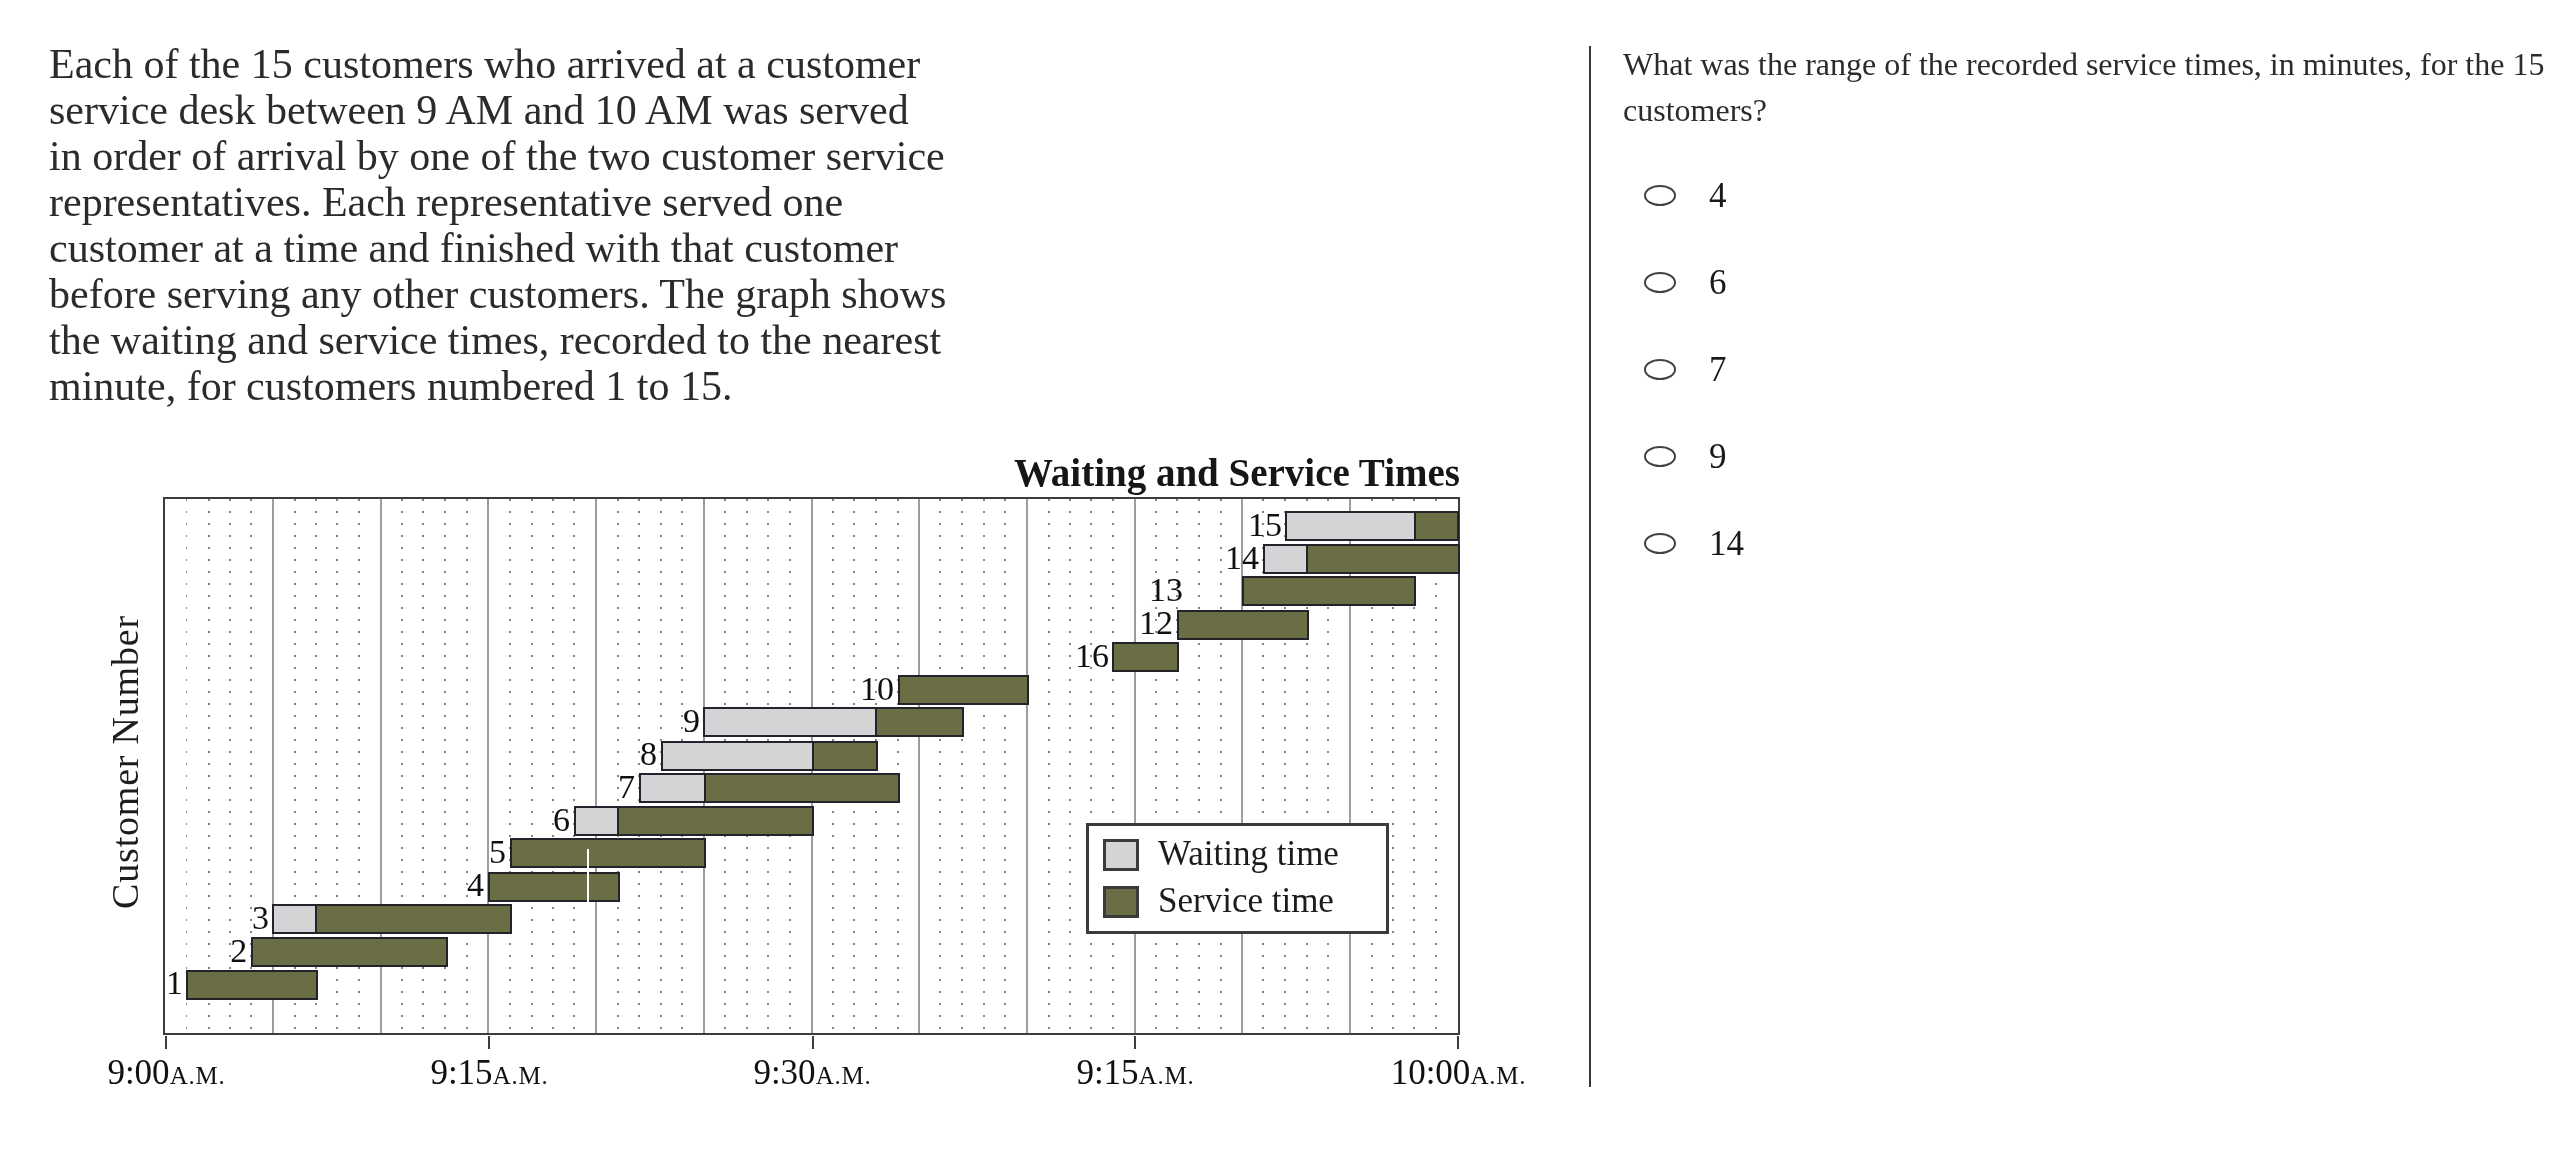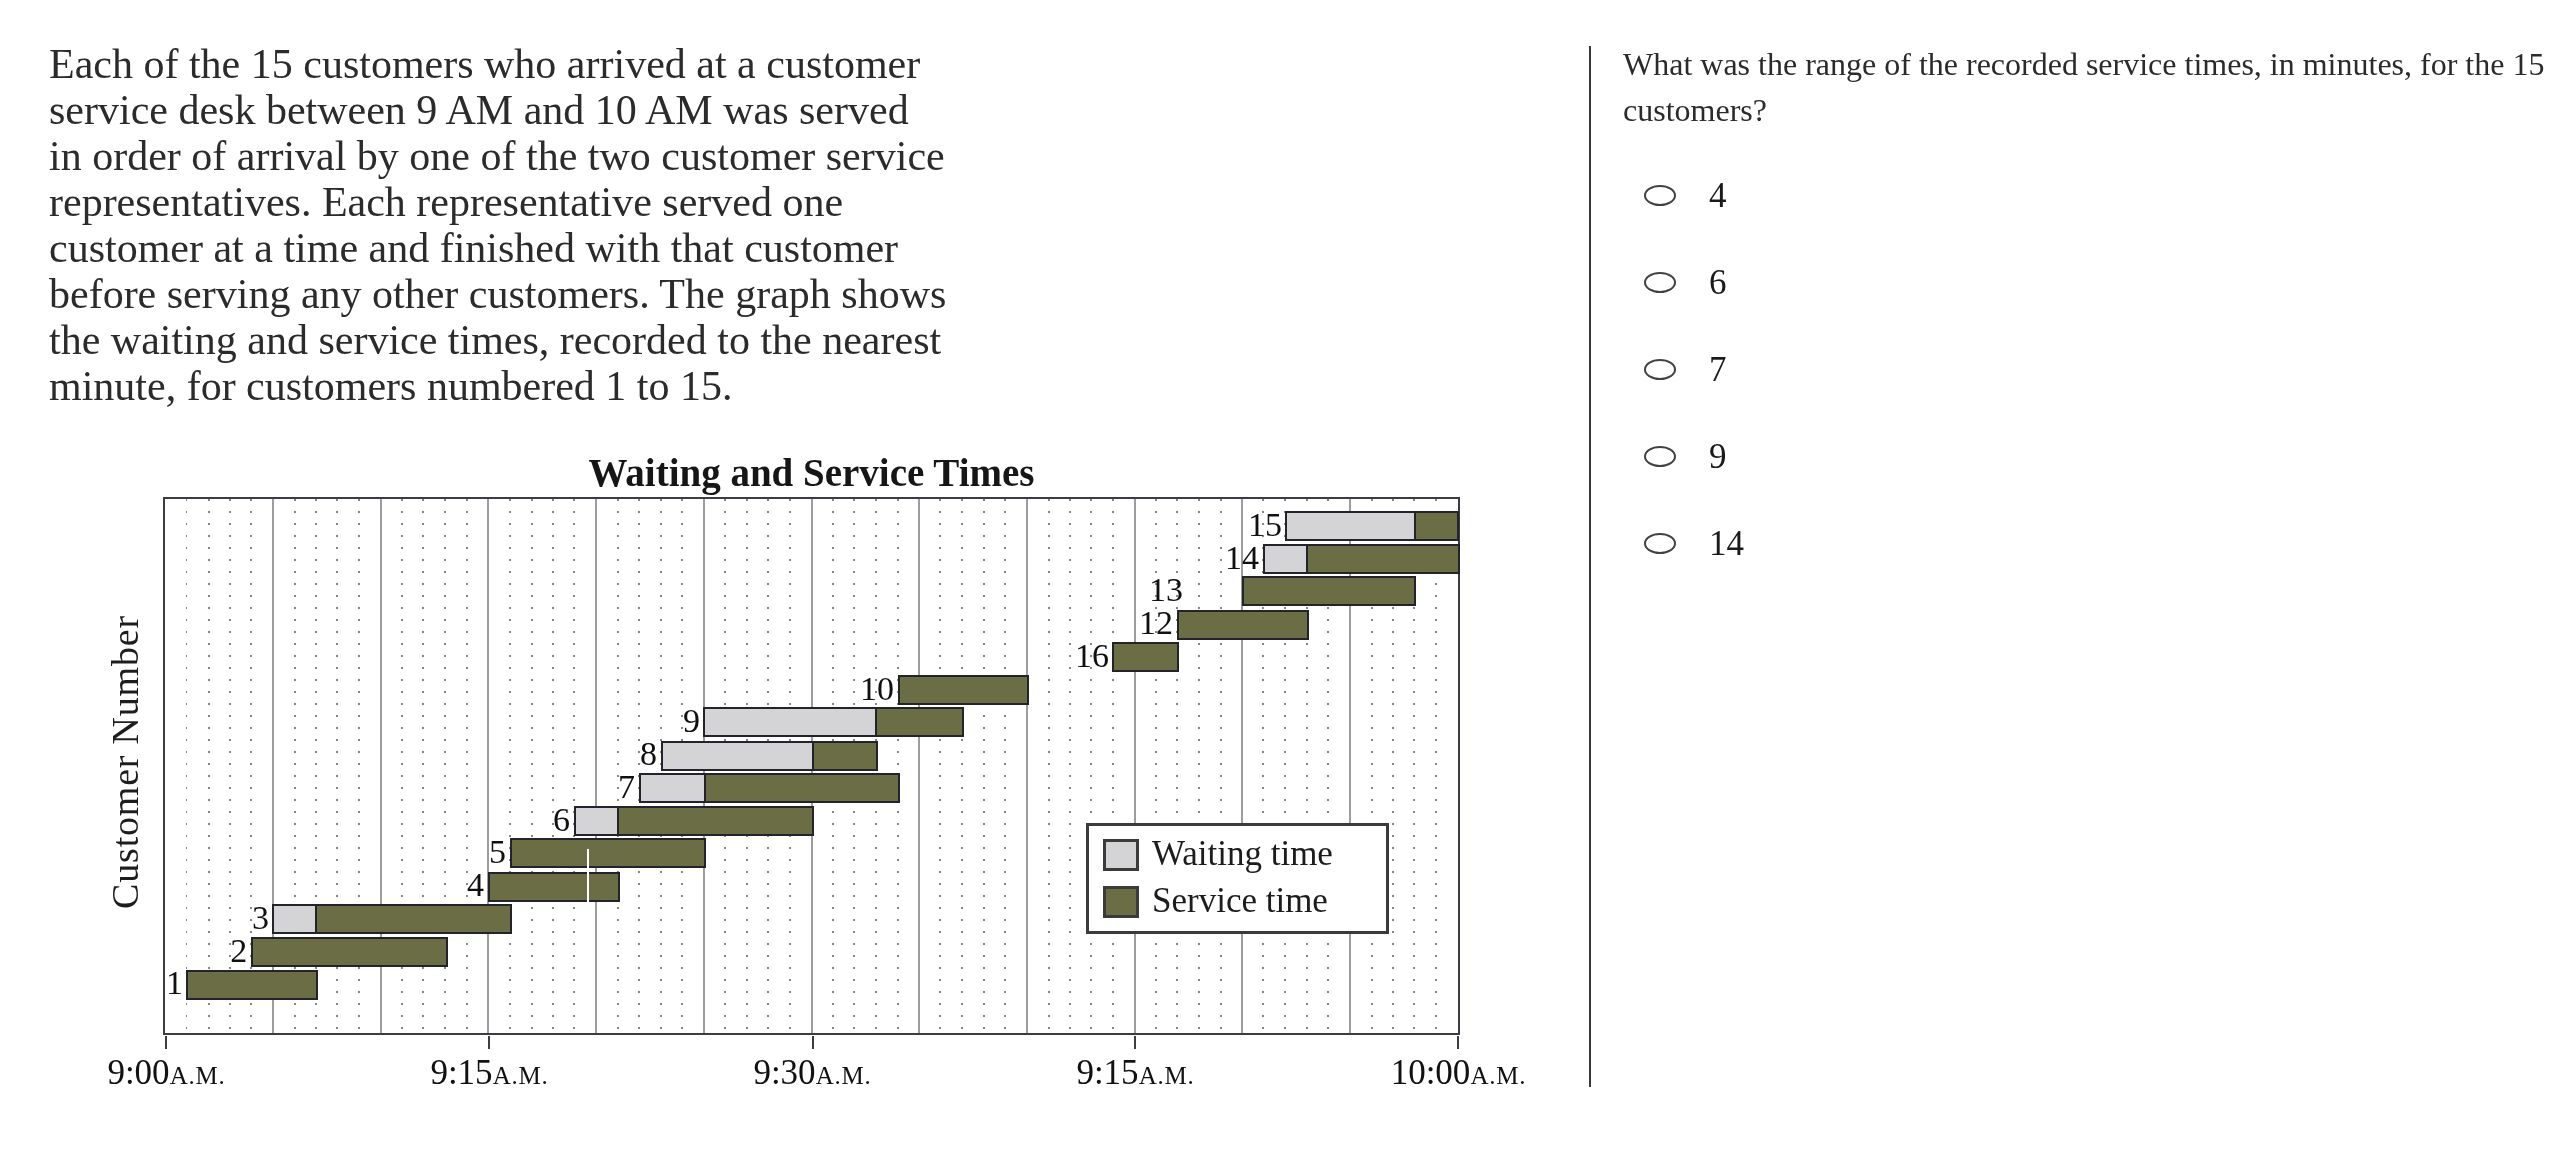--- a/index.html
+++ b/index.html
@@ -16,21 +16,21 @@
   
   #passage {
     left:49px; top:41px; width:898px;
     font-size:42px; line-height:46px;
     color:#2b2b2b;
   }
 
   
   #chart-title {
     left:163px; top:450px; width:1297px;
-    text-align:center; font-weight:bold; font-size:39px; color:#161616;
+    text-align:right; font-weight:bold; font-size:39px; color:#161616;
   }
   #y-axis-label {
     left:125px; top:762px;
     transform:translate(-50%,-50%) rotate(-90deg);
     transform-origin:center;
     font-size:38px; color:#1d1d1d; white-space:nowrap; letter-spacing:0.8px;
   }
   #plot {
     left:163px; top:497px; width:1297px; height:538px;
     border:2.4px solid #3c3c42; background:#ffffff;
@@ -59,21 +59,21 @@
     left:587px; top:849px; width:2.4px; height:184px;
     background:#ffffff; z-index:4;
   }
   
   #legend {
     position:absolute; left:921px; top:324px; width:303px; height:111px;
     border:3.2px solid #3b3b3b; background:#ffffff; z-index:5;
     display:flex; flex-direction:column; justify-content:center; gap:8px;
     padding-left:14px;
   }
-  .legend-row { display:flex; align-items:center; gap:13px; }
+  .legend-row { display:flex; align-items:center; gap:19px; }
   .legend-swatch { width:36px; height:32px; border:3.2px solid #3b3b3b; }
   .legend-label { font-size:35px; color:#1c1c1c; line-height:1; padding-bottom:3.2px; }
 
   
   .x-tick {
     position:absolute; top:1036px; width:1.6px; height:13.4px; background:#3c3c42; z-index:2;
   }
   .x-tick-label {
     position:absolute; top:1053px; width:237px; margin-left:-118px;
     text-align:center; white-space:nowrap; color:#111111;

